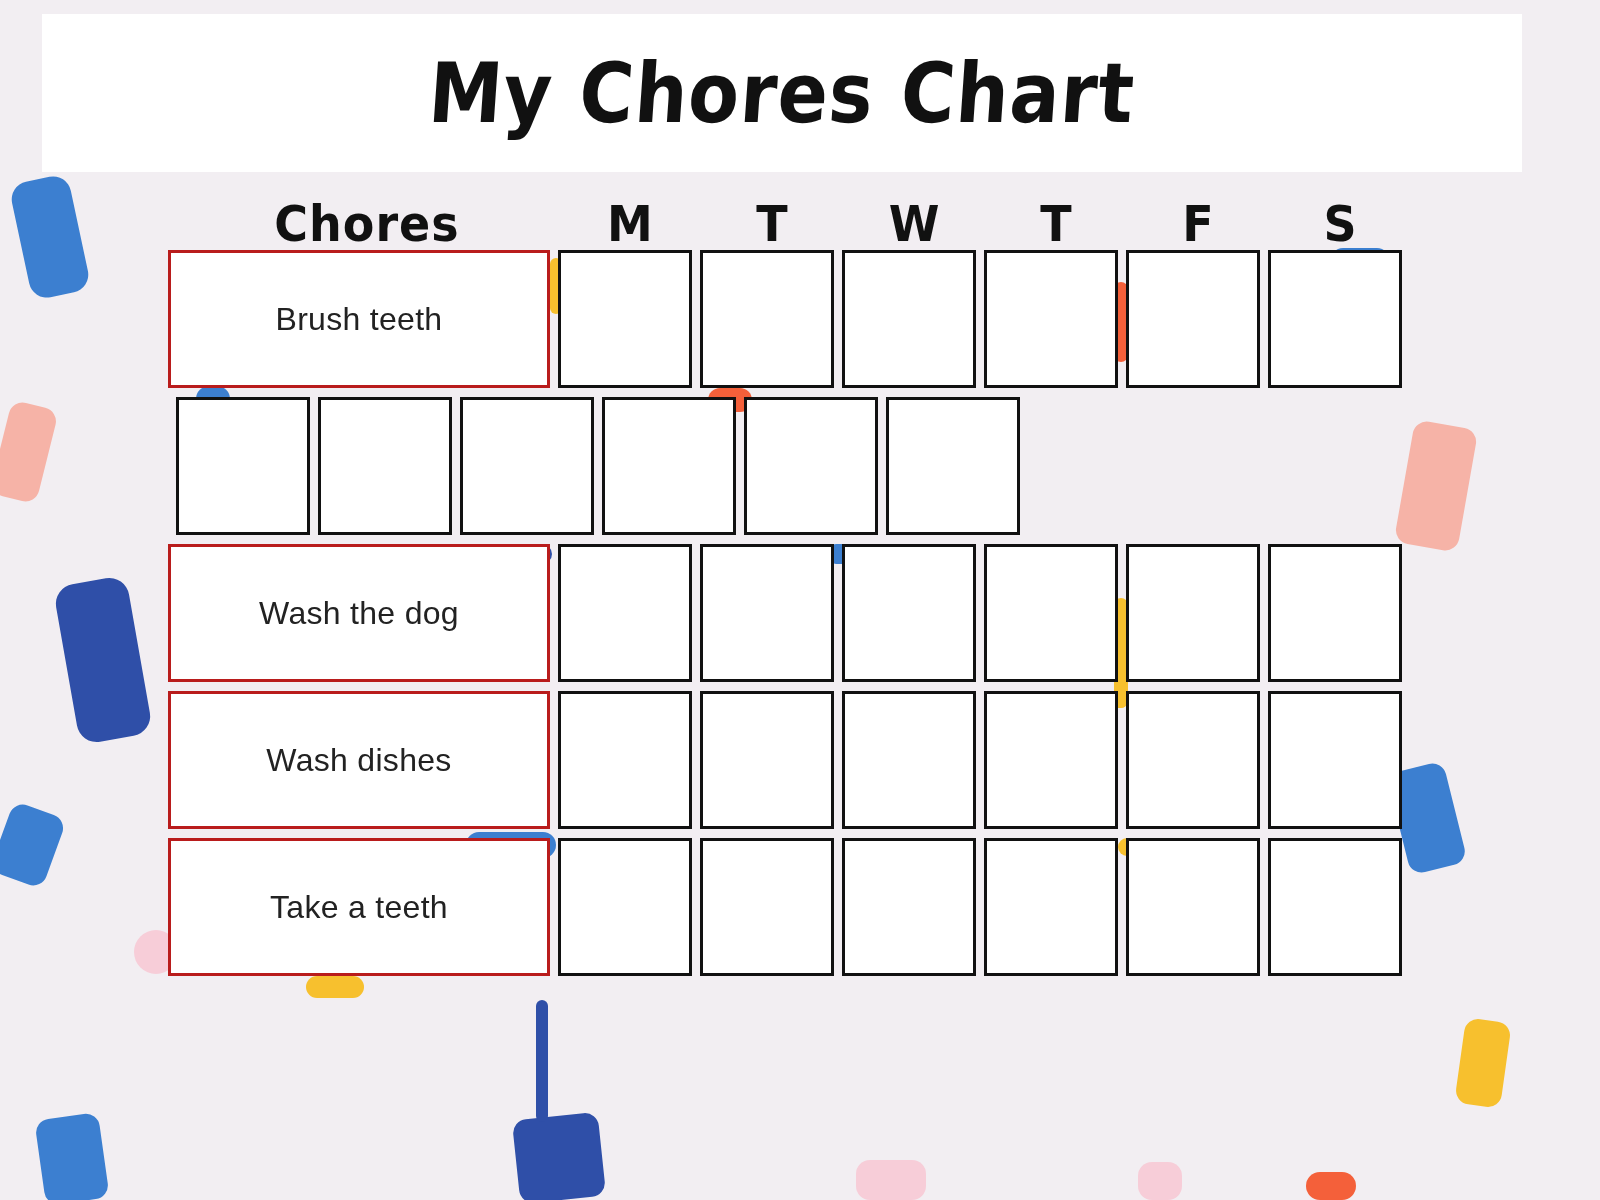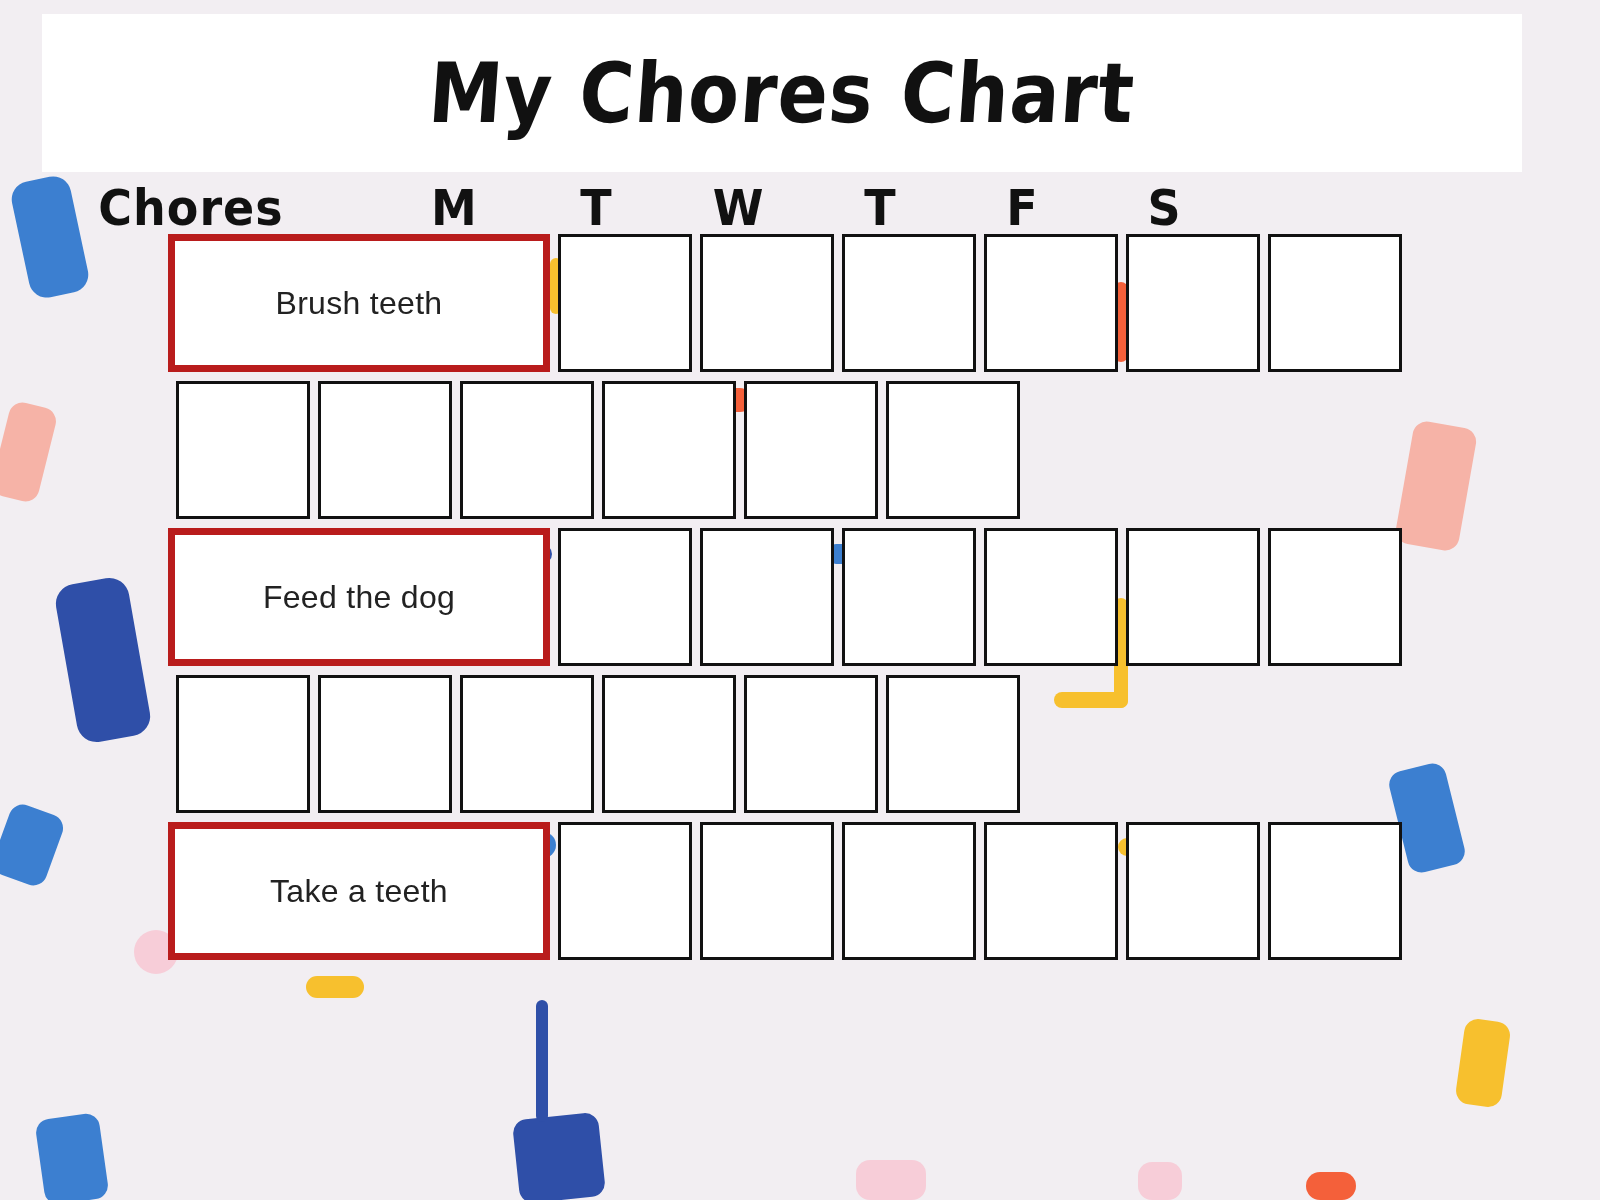--- a/index.html
+++ b/index.html
@@ -53,21 +53,23 @@
     position: absolute;
     left: 0;
     top: 172px;
     width: 1600px;
     z-index: 4;
   }
 
   .header-row {
     display: flex;
     align-items: flex-end;
-    height: 62px;
+    height: 78px;
+    padding-left: 168px;
+    margin-left: 8px;
   }
   .header-chores {
     width: 382px;
     text-align: center;
     font-family: "DejaVu Sans", sans-serif;
     font-weight: bold;
     font-size: 46px;
     color: #111;
     letter-spacing: 1px;
     transform: scaleY(1.1);
@@ -88,21 +90,21 @@
   }
   .row {
     display: flex;
     margin-bottom: 9px;
   }
   .cell-label {
     width: 382px;
     height: 138px;
     box-sizing: border-box;
     background: #ffffff;
-    border: 7px solid #b91c1c;
+    border: 3px solid #b91c1c;
     display: flex;
     align-items: center;
     justify-content: center;
     font-size: 32px;
     color: #222;
     letter-spacing: 0.3px;
   }
   .cell-day {
     width: 134px;
     height: 138px;
@@ -178,30 +180,31 @@
     <div class="row">
       <div class="cell-day first"></div>
       <div class="cell-day"></div>
       <div class="cell-day"></div>
       <div class="cell-day"></div>
       <div class="cell-day"></div>
       <div class="cell-day"></div>
     </div>
 
     <div class="row">
-      <div class="cell-label">Feed the dog</div>
-      <div class="cell-day first"></div>
-      <div class="cell-day"></div>
-      <div class="cell-day"></div>
-      <div class="cell-day"></div>
-      <div class="cell-day"></div>
-      <div class="cell-day"></div>
-    </div>
-
-    <div class="row">
+      <div class="cell-label">Wash the dog</div>
+      <div class="cell-day first"></div>
+      <div class="cell-day"></div>
+      <div class="cell-day"></div>
+      <div class="cell-day"></div>
+      <div class="cell-day"></div>
+      <div class="cell-day"></div>
+    </div>
+
+    <div class="row">
+      <div class="cell-label">Wash dishes</div>
       <div class="cell-day first"></div>
       <div class="cell-day"></div>
       <div class="cell-day"></div>
       <div class="cell-day"></div>
       <div class="cell-day"></div>
       <div class="cell-day"></div>
     </div>
 
 
     <div class="row">

